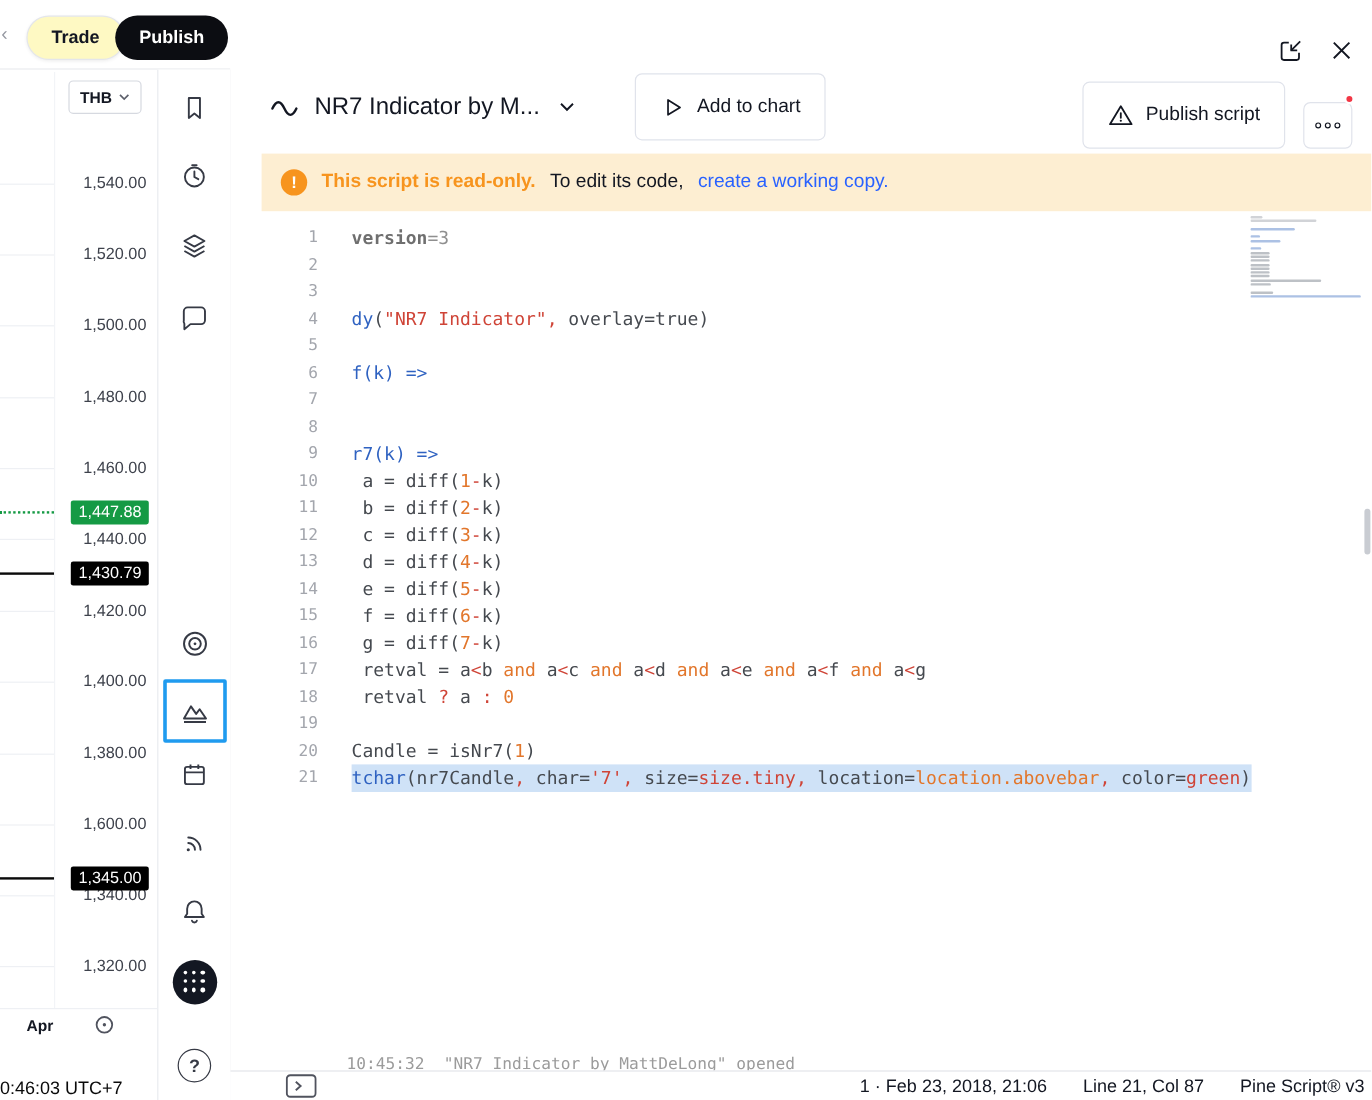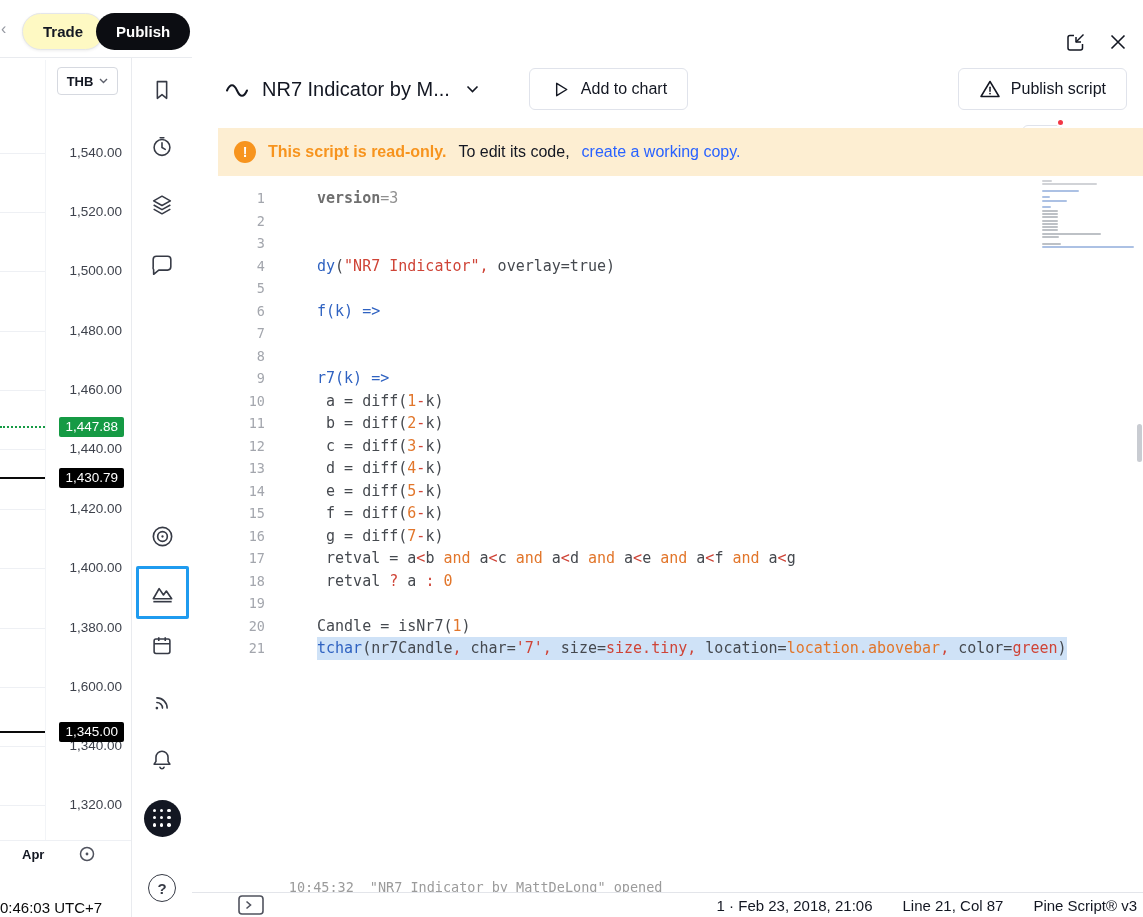--- a/index.html
+++ b/index.html
@@ -51,41 +51,41 @@
 
   
   .editor { position:absolute; left:192px; top:0; width:951px; height:917px; background:#fff; }
   .win { position:absolute; top:30px; right:14px; display:flex; gap:20px; align-items:center; }
   .win button { background:none; border:none; display:flex; }
 
   .ed-header { position:absolute; top:66px; left:0; right:0; height:46px; display:flex; align-items:center; }
   .hdr-left { display:flex; align-items:center; margin-left:32px; gap:12px; }
   .ed-title { font-size:20px; font-weight:normal; color:#131722; white-space:nowrap; }
   .title-chev { display:flex; cursor:pointer; margin-left:4px; }
-  .ed-btn { height:42px; padding:0 20px; display:flex; align-items:center; gap:10px; border:1px solid #e0e3eb;
+  .ed-btn { height:56px; padding:0 20px; display:flex; align-items:center; gap:10px; border:1px solid #e0e3eb;
     border-radius:6px; background:#fff; font-size:16px; color:#131722; white-space:nowrap; }
   .add-btn { margin-left:38px; }
-  .hdr-right { position:absolute; right:16px; top:2px; display:flex; align-items:center; gap:15px;flex-direction:column; }
+  .hdr-right { position:absolute; right:16px; top:2px; display:flex; align-items:flex-end; gap:15px; }
   .more-btn { width:41px; height:39px; border:1px solid #e0e3eb; border-radius:6px; background:#fff;
     display:flex; align-items:center; justify-content:center; gap:3px; position:relative; }
   .dot-o { width:5px; height:5px; border:1.4px solid #131722; border-radius:50%; }
   .red-dot { position:absolute; top:-8px; right:-3px; width:9px; height:9px; background:#f23645; border-radius:50%; border:2px solid #fff; }
 
   .banner { position:absolute; top:128px; left:26px; right:0; height:48px; background:#fdeed2;
     display:flex; align-items:center; gap:12px; padding-left:16px; font-size:16px; }
   .b-ic { width:22px; height:22px; border-radius:50%; background:#f7941e; color:#fff; font-weight:bold;
     display:flex; align-items:center; justify-content:center; font-size:14px; flex:none; }
   .b-bold { color:#f7941e; font-weight:bold; }
   .b-norm { color:#131722; }
   .b-link { color:#2962ff; cursor:pointer; }
 
   .code { position:absolute; top:187px; left:0; right:12px; font-family:"DejaVu Sans Mono", monospace; font-size:15px; }
   .code-row { display:flex; height:22.5px; line-height:22.5px; }
   .ln { width:73px; text-align:right; color:#a3a6ad; font-size:13.5px; flex:none; }
-  .ct { margin-left:52px; white-space:pre; }
+  .ct { margin-left:28px; white-space:pre; }
   .ct.sel { background:#cfe2f7; }
   .tk-def { color:#45494f; }
   .tk-cmt { color:#8f8f8f; }
   .tk-cmtb { color:#6f6f6f; font-weight:bold; }
   .tk-lnk { color:#8f8f8f; text-decoration:underline; }
   .tk-fn  { color:#2f62c1; }
   .tk-str { color:#cf4437; }
   .tk-num { color:#e2762b; }
   .tk-op  { color:#cf4437; }
   .tk-kw  { color:#e2762b; }

